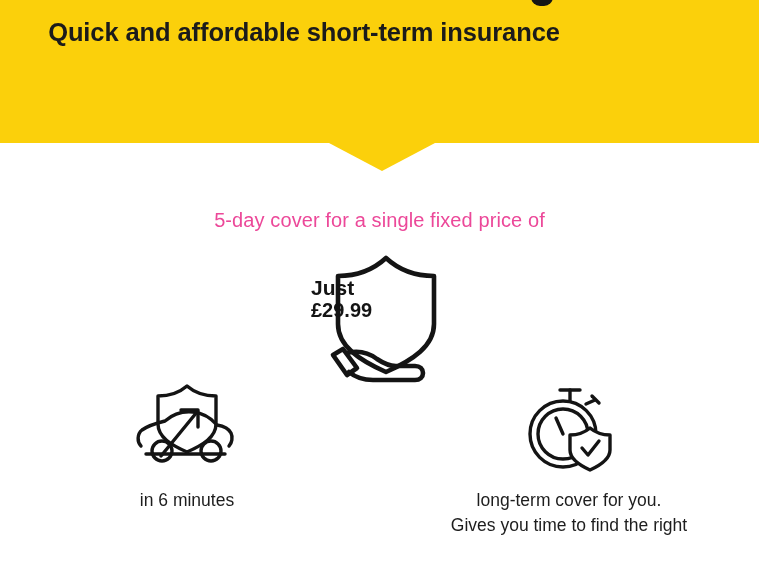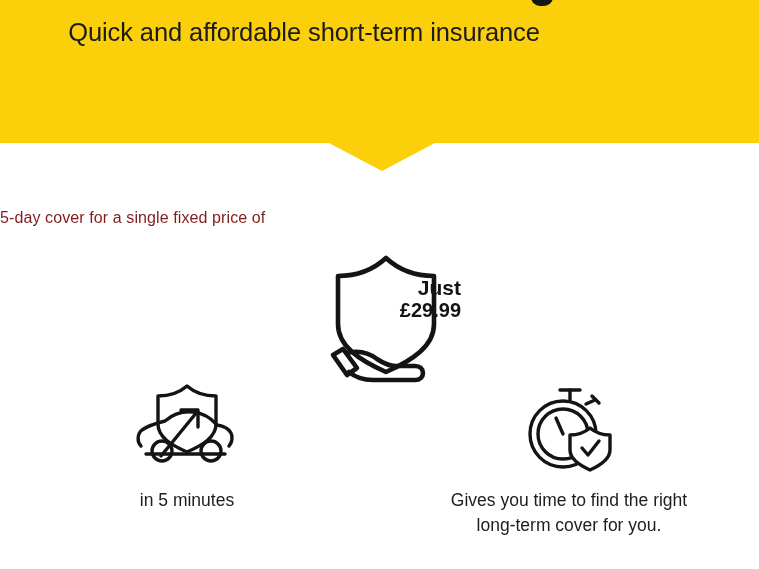--- a/index.html
+++ b/index.html
@@ -38,62 +38,62 @@
     border-radius: 4px 4px 9px 9px;
   }
   .banner-subtitle {
     position: absolute;
     left: 0;
     top: 18px;
     width: 608px;
     text-align: center;
     color: #1b1b1b;
     font-size: 25.5px;
-    font-weight: normal;
+    font-weight: bold;
     letter-spacing: -0.1px;
     white-space: nowrap;
   }
   .banner-notch {
     position: absolute;
     left: 329px;
     top: 143px;
     width: 0;
     height: 0;
     border-left: 53px solid transparent;
     border-right: 53px solid transparent;
     border-top: 28px solid #fbd00b;
   }
 
   
   .hero-label {
     position: absolute;
     left: 0;
     top: 209px;
     width: 759px;
-    text-align: left;
-    color: #7f1d1d;
-    font-size: 16px;
+    text-align: center;
+    color: #ec4899;
+    font-size: 20px;
     letter-spacing: 0.1px;
     white-space: nowrap;
   }
 
   .price-icon {
     position: absolute;
     left: 311px;
     top: 250px;
     width: 150px;
     height: 140px;
   }
   .price-icon svg { display: block; }
   .price-text {
     position: absolute;
     left: 311px;
     top: 277px;
     width: 150px;
-    text-align: right;
+    text-align: left;
     color: #141414;
     font-weight: bold;
     line-height: 1.08;
     pointer-events: none;
   }
   .price-text .just   { font-size: 21px; display: block; }
   .price-text .amount { font-size: 20px; display: block; }
 
   
   .feature {
@@ -187,21 +187,21 @@
         <path d="M15 74 L 94 74"></path>
 
         <circle cx="31" cy="71" r="10"></circle>
         <circle cx="80" cy="71" r="10"></circle>
 
         <path d="M30 76 L 66 32"></path>
         <path d="M50 30 L 67 30 L 67 47"></path>
       </svg>
     </div>
     <div class="feature-caption">
-      <span class="line">in 5 minutes</span>
+      <span class="line">in 6 minutes</span>
     </div>
   </div>
 
   <div class="feature feature-right">
     <div class="feature-icon">
       <svg width="106" height="92" viewBox="0 0 106 92" fill="none" stroke="#141414" stroke-width="3.4" stroke-linecap="round" stroke-linejoin="round">
 
         <path d="M44 10 L 64 10"></path>
         <path d="M54 10 L 54 21"></path>
 
@@ -218,18 +218,18 @@
                  C 68 53, 61 55, 54 55
                  L 54 70
                  C 54 79, 63 85, 74 90
                  C 85 85, 94 79, 94 70
                  L 94 55
                  C 87 55, 80 53, 74 48 Z" fill="#ffffff"></path>
         <path d="M66 68 L 72 75 L 83 61"></path>
       </svg>
     </div>
     <div class="feature-caption">
+      <span class="line">long-term cover for you.</span>
       <span class="line">Gives you time to find the right</span>
-      <span class="line">long-term cover for you.</span>
     </div>
   </div>
 
 </div>
 
 </body></html>

